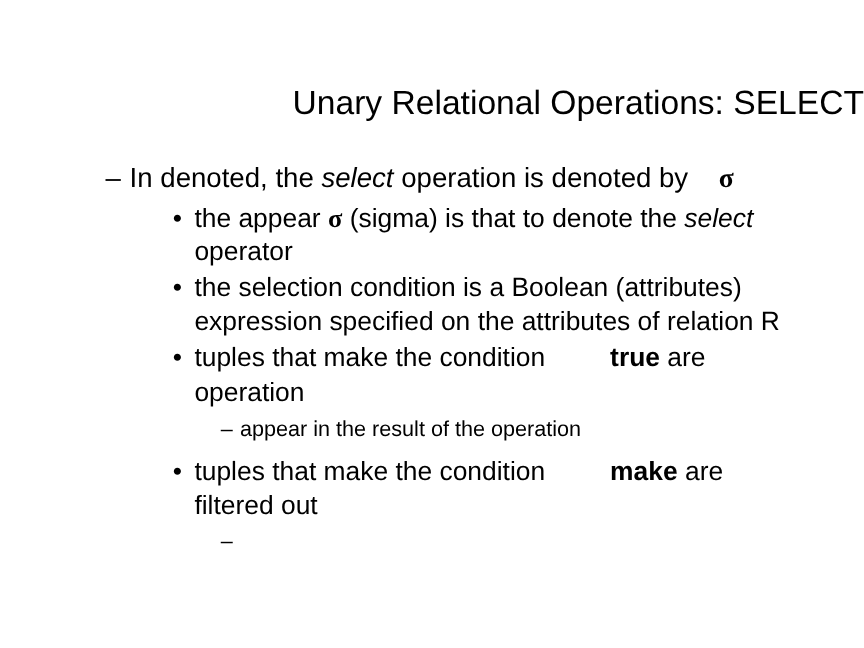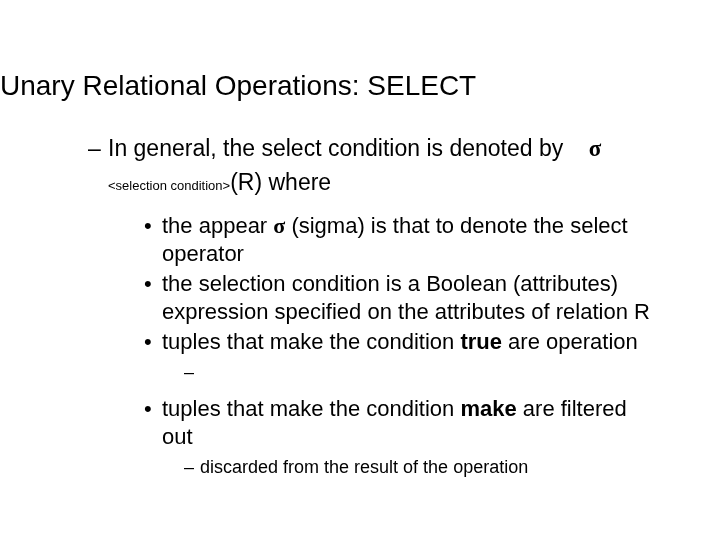--- a/index.html
+++ b/index.html
@@ -12,21 +12,21 @@
     color: #000000;
   }
   .slide {
     position: relative;
     width: 720px;
     height: 540px;
     box-sizing: border-box;
     padding-top: 70px;
   }
   .title {
-    text-align: left;
+    text-align: right;
     font-size: 28px;
     font-weight: normal;
     margin-bottom: 32px;
   }
   .content {
     padding-left: 88px;
     padding-right: 70px;
   }
   .dash-line {
     font-size: 23px;
@@ -34,22 +34,22 @@
     margin-bottom: 4px;
     display: flex;
     align-items: baseline;
   }
   .dash-line .marker {
     flex: 0 0 20px;
   }
   .dash-body {
     flex: 1;
   }
-  .italic { }
-  .bold { font-weight: bold; }
+  .italic { font-style: italic; }
+  .bold { font-weight: bold; margin-left: 48px; }
   .sigma {
     font-family: "Symbol", serif;
     font-weight: bold;
   }
   .line2 {
     font-size: 23px;
     line-height: 1.3;
     padding-left: 20px;
     margin-bottom: 14px;
   }
@@ -90,27 +90,24 @@
 
 <div class="slide">
 
   <div class="title">Unary Relational Operations: SELECT</div>
 
   <div class="content">
 
     <div class="dash-line">
       <span class="marker">–</span>
       <span class="dash-body">
-        <span>In general, the </span><span class="italic">select</span><span> condition is denoted by</span>&nbsp;&nbsp;&nbsp;&nbsp;<span class="sigma">σ</span>
+        <span>In denoted, the </span><span class="italic">select</span><span> operation is denoted by</span>&nbsp;&nbsp;&nbsp;&nbsp;<span class="sigma">σ</span>
       </span>
     </div>
 
-    <div class="line2">
-      <span class="subscript">&lt;selection condition&gt;</span><span>(R) where</span>
-    </div>
 
     <div class="bullets">
 
       <div class="bullet">
         <span class="marker">•</span>
         <span class="bullet-body">
           <span>the appear </span><span class="sigma">σ</span><span> (sigma) is that to denote the </span><span class="italic">select</span><span> operator</span>
         </span>
       </div>
 
@@ -121,30 +118,30 @@
 
       <div class="bullet">
         <span class="marker">•</span>
         <span class="bullet-body">
           <span>tuples that make the condition </span><span class="bold">true</span><span> are operation</span>
         </span>
       </div>
 
       <div class="subdash">
         <span class="marker">–</span>
+        <span>appear in the result of the operation</span>
       </div>
 
       <div class="bullet">
         <span class="marker">•</span>
         <span class="bullet-body">
           <span>tuples that make the condition </span><span class="bold">make</span><span> are filtered out</span>
         </span>
       </div>
 
       <div class="subdash">
         <span class="marker">–</span>
-        <span>discarded from the result of the operation</span>
       </div>
 
     </div>
 
   </div>
 </div>
 
 </body></html>

